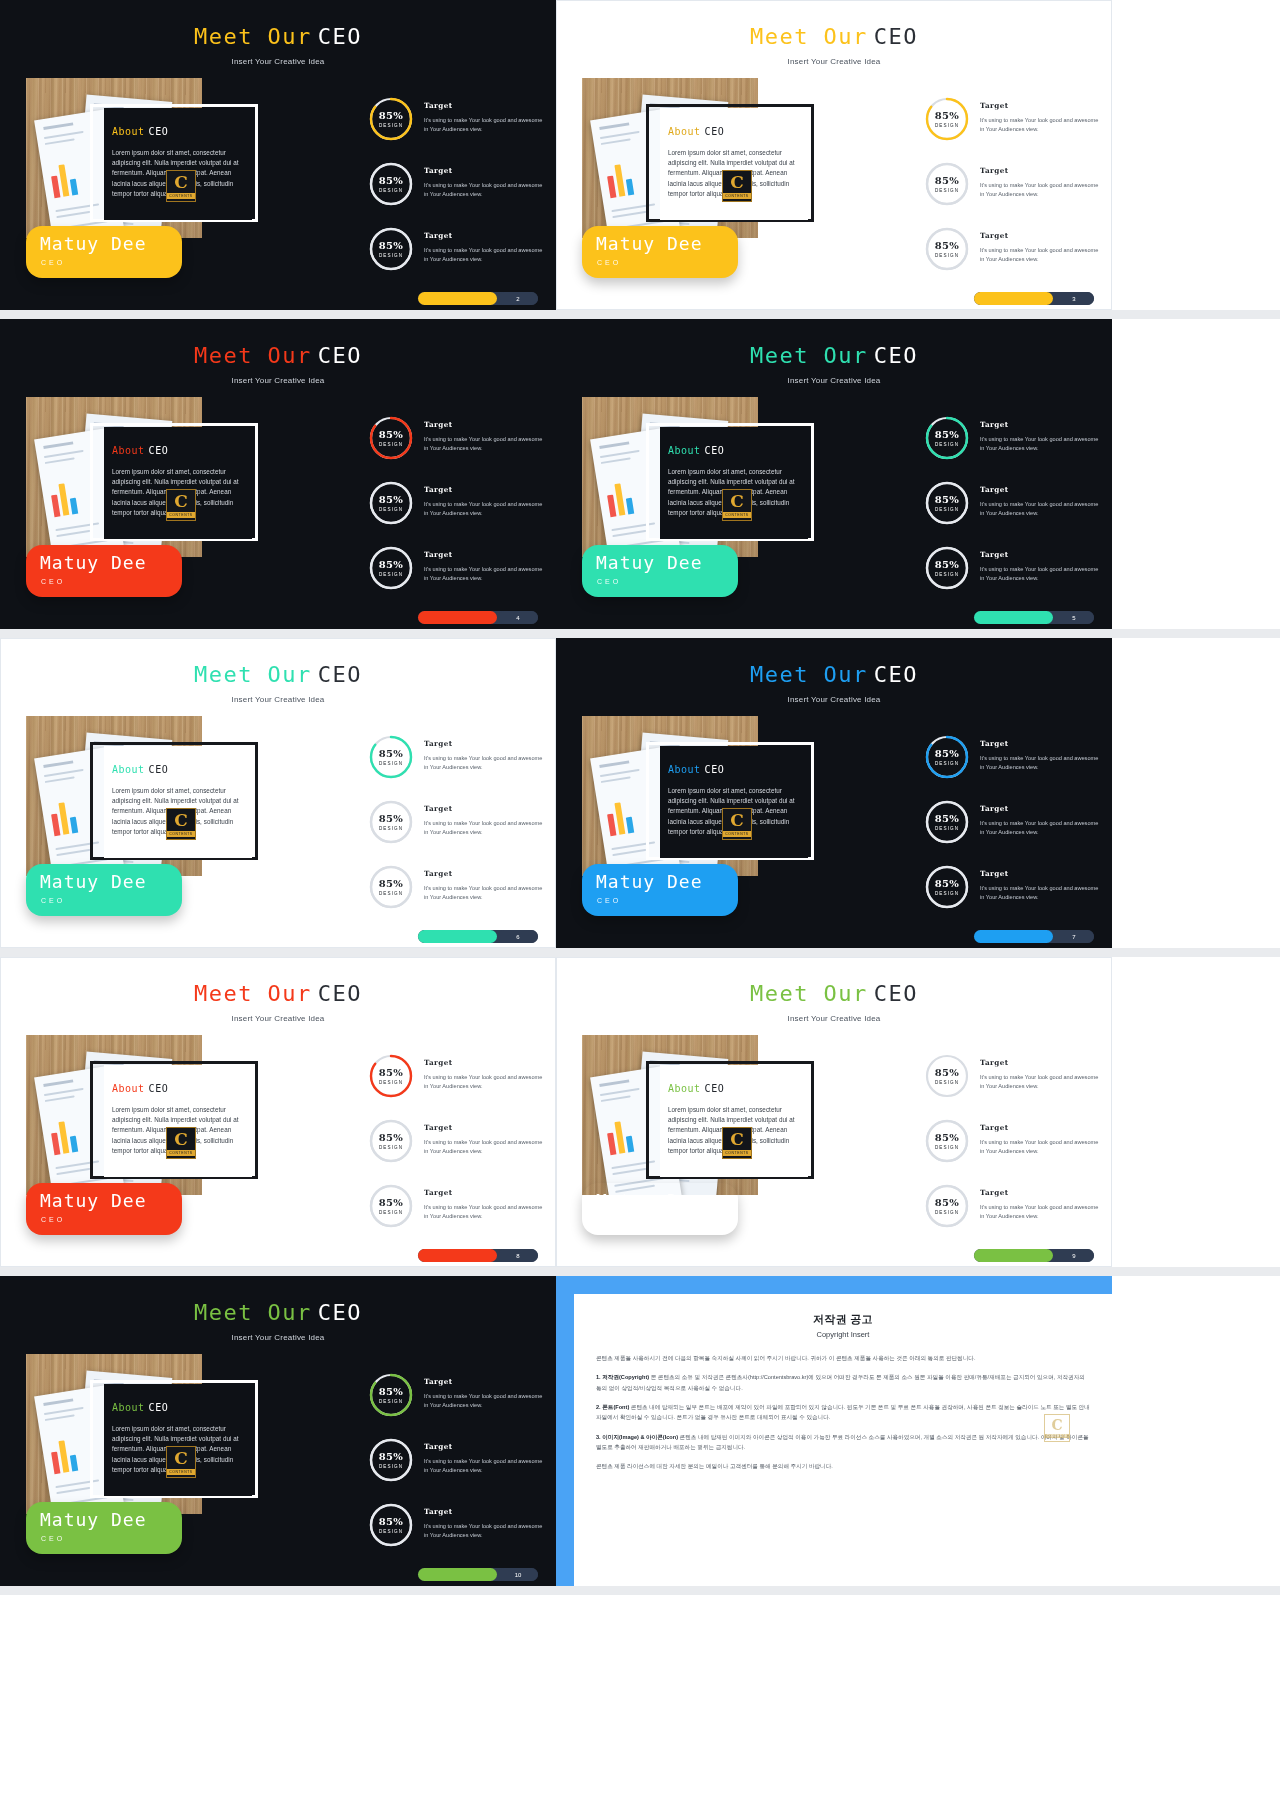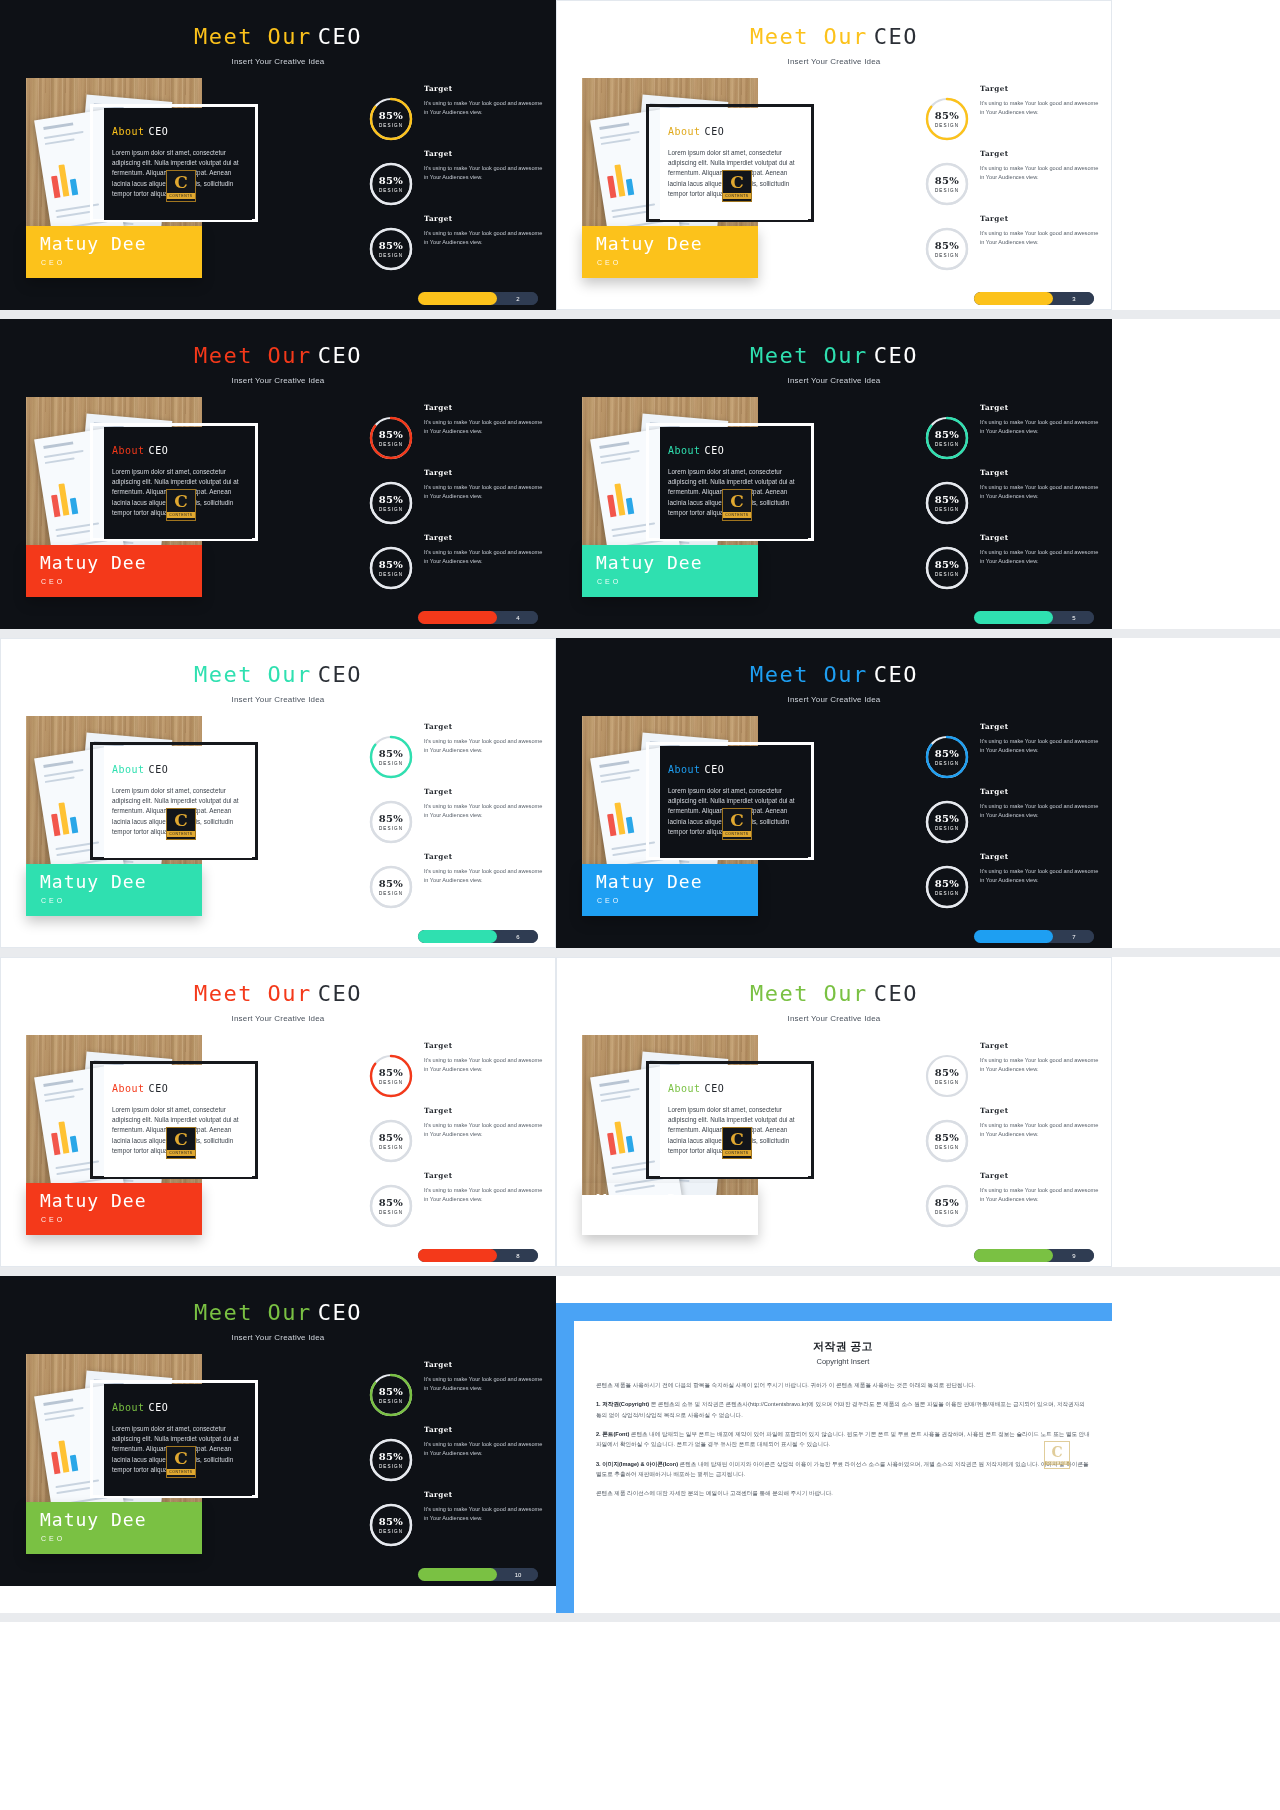--- a/index.html
+++ b/index.html
@@ -74,22 +74,23 @@
   .paper .ln.blue{ background:#2f9fe0; }
   .paper .hdr{ position:absolute; left:8px; top:8px; width:30px; height:3px; background:#b9c5d3;}
   .chip { position:absolute; background:#2196f3; }
   .bar { position:absolute; bottom:0; width:6px; border-radius:1px 1px 0 0;}
   .b1{ background:#f2564b; height:22px; left:0;}
   .b2{ background:#ffc233; height:32px; left:9px;}
   .b3{ background:#2aa7e8; height:16px; left:18px;}
   .dot-o{ position:absolute; width:9px; height:9px; border-radius:50%; background:#1b7fd4; }
 
   .namebar {
-    position:absolute; left:0; bottom:0; width:176px; height:52px;
+    position:absolute; left:0; bottom:0; width:156px; height:52px;
     box-shadow:0 6px 12px rgba(0,0,0,.22);
+    border-radius:16px;
   }
   .namebar .nm {
     position:absolute; left:14px; top:9px;
     font-family:"DejaVu Sans Mono", monospace;
     font-size:18px; letter-spacing:1px; color:#ffffff; line-height:1;
   }
   .namebar .role {
     position:absolute; left:15px; top:33px;
     font-size:7px; letter-spacing:3px; color:#ffffff; opacity:.92;
   }
@@ -149,21 +150,21 @@
     position:absolute; inset:0; display:flex;
     flex-direction:column; align-items:center; justify-content:center;
   }
   .ring .pv {
     font-family:"DejaVu Serif", serif; font-weight:700;
     font-size:10px; line-height:1; letter-spacing:.3px;
   }
   .ring .pl { font-size:4.6px; letter-spacing:1.1px; margin-top:2px; }
   .dark .ring .pv,.dark .ring .pl { color:#ffffff; }
   .light .ring .pv,.light .ring .pl { color:#23272d; }
-  .st-txt { position:absolute; left:56px; top:0; width:120px; }
+  .st-txt { position:absolute; left:56px; top:17px; width:120px; }
   .st-h {
     font-family:"DejaVu Serif", serif; font-weight:700;
     font-size:7.2px; letter-spacing:.4px;
   }
   .dark .st-h { color:#ffffff; }
   .light .st-h { color:#23272d; }
   .st-b { margin-top:6px; font-size:5.6px; line-height:1.55; }
   .dark .st-b { color:#c3c9d1; }
   .light .st-b { color:#5a626c; }
 
@@ -182,21 +183,21 @@
     border-radius:7px; background:#2f3c52; color:#ffffff;
     font-size:6px; display:flex; align-items:center; justify-content:center;
   }
 
   
   .rowband { height:9px; background:#e9ebee; width:1280px; }
 
   
   .copy-slide {
     position:relative; width:556px; height:310px;
-    background:#4aa3f5; padding:16px 10px 10px 18px;margin-top:27px;
+    background:#4aa3f5; padding:16px 10px 10px 18px;
   }
   .copy-page {
     position:absolute; left:18px; top:18px; right:0; bottom:0;
     background:#ffffff; padding:18px 22px;
     overflow:hidden;
   }
   .copy-title {
     text-align:center; font-size:11px; font-weight:700; color:#1c2026;
     letter-spacing:.3px;
   }

